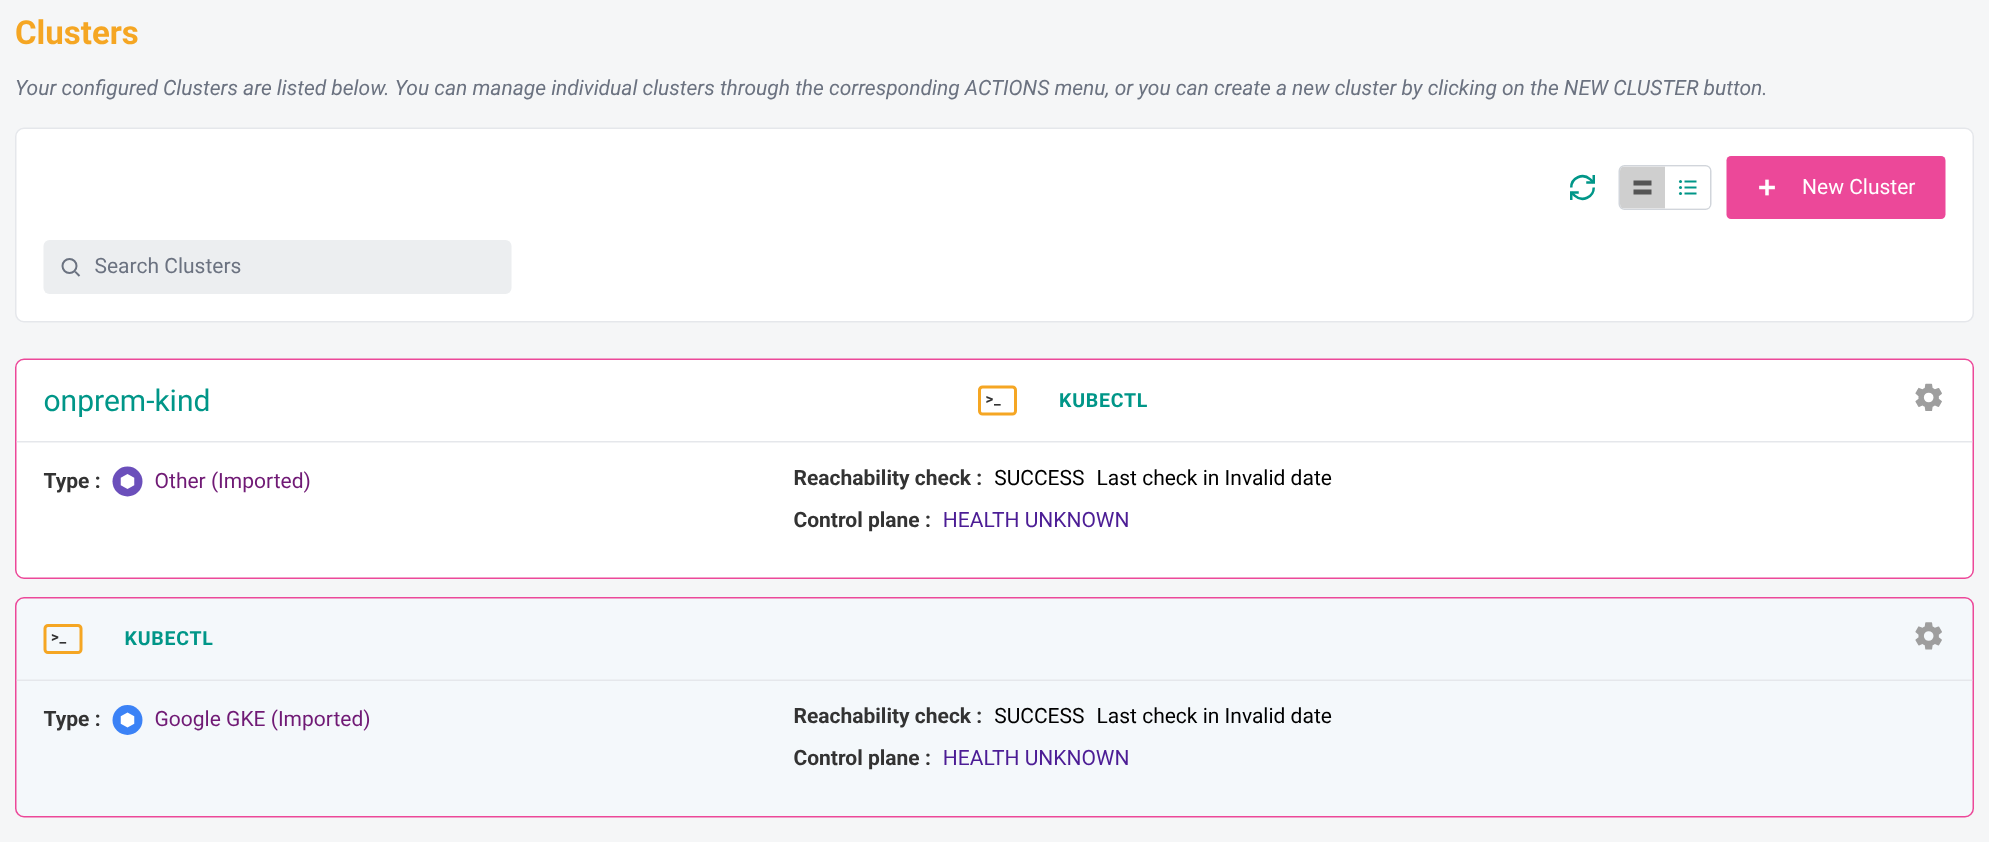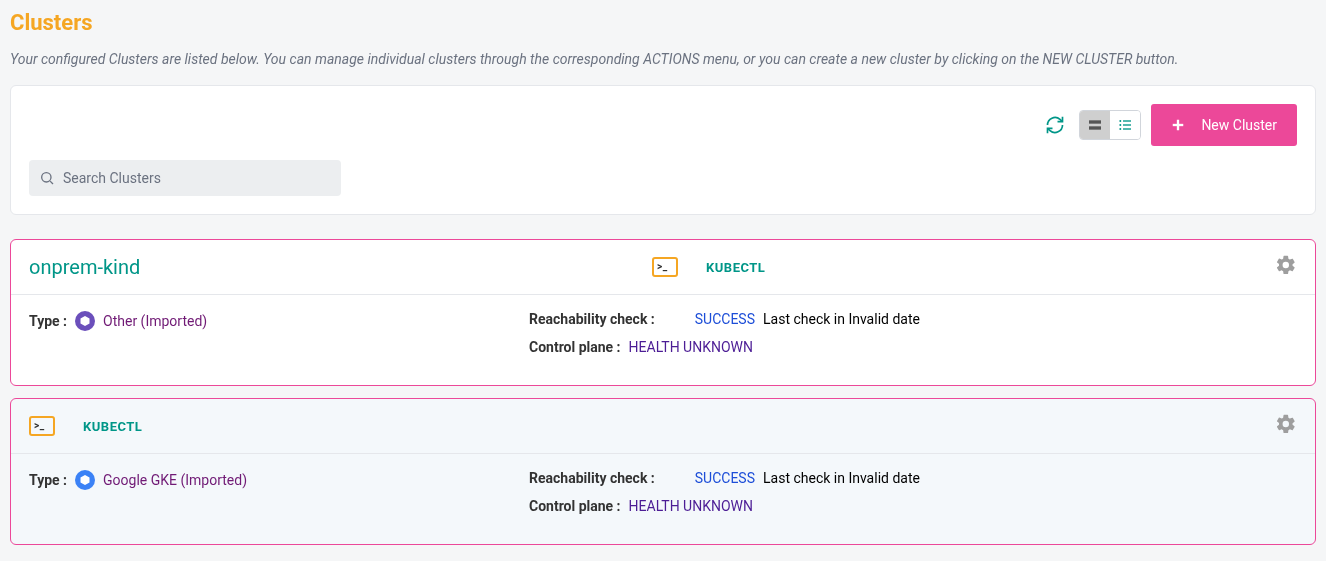--- a/index.html
+++ b/index.html
@@ -167,23 +167,22 @@
       margin-bottom: 12px;
     }
     .field-label {
       font-weight: 700;
       color: #333;
     }
     .field-value {
       color: #701a75;
     }
     .status-success {
-      color: #1d4ed8;
+      color: #000000;
       font-weight: 400;
-      margin-left: 32px;
     }
     .status-warn {
       color: #4c1d95;
     }
     .meta-text {
       color: #000000;
       font-size: 14px;
     }
     .type-icon {
       width: 20px;

